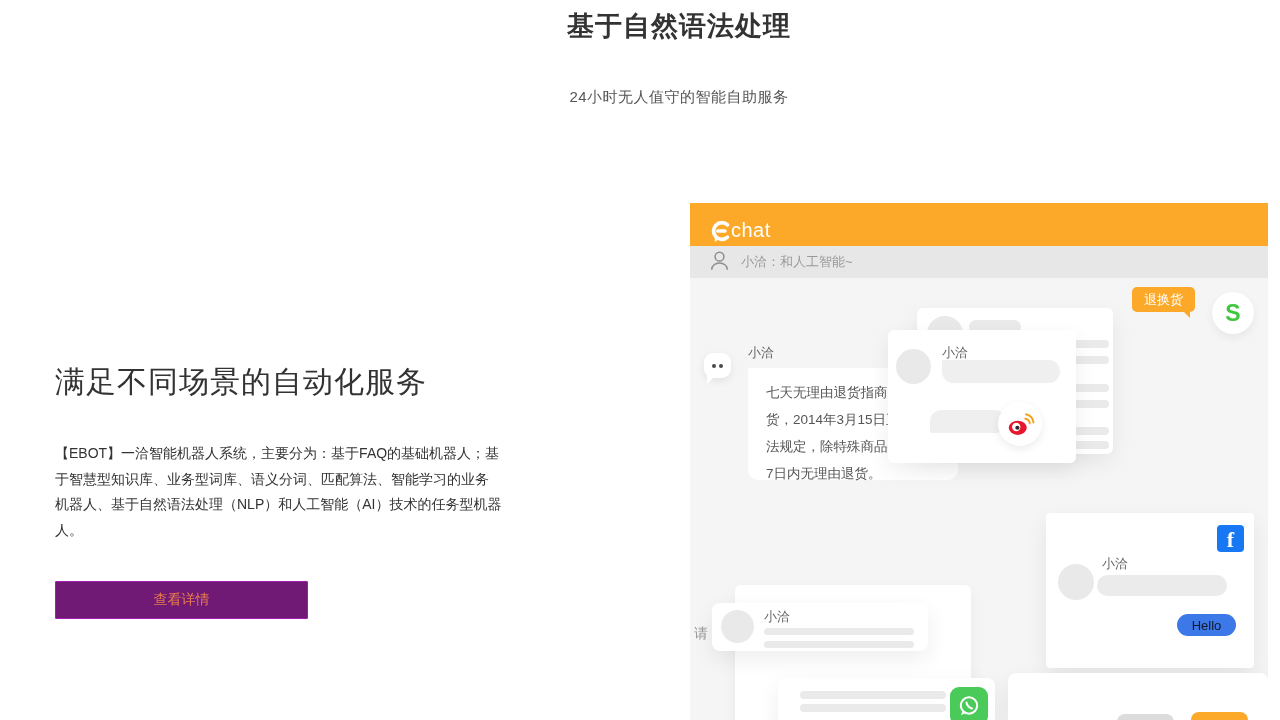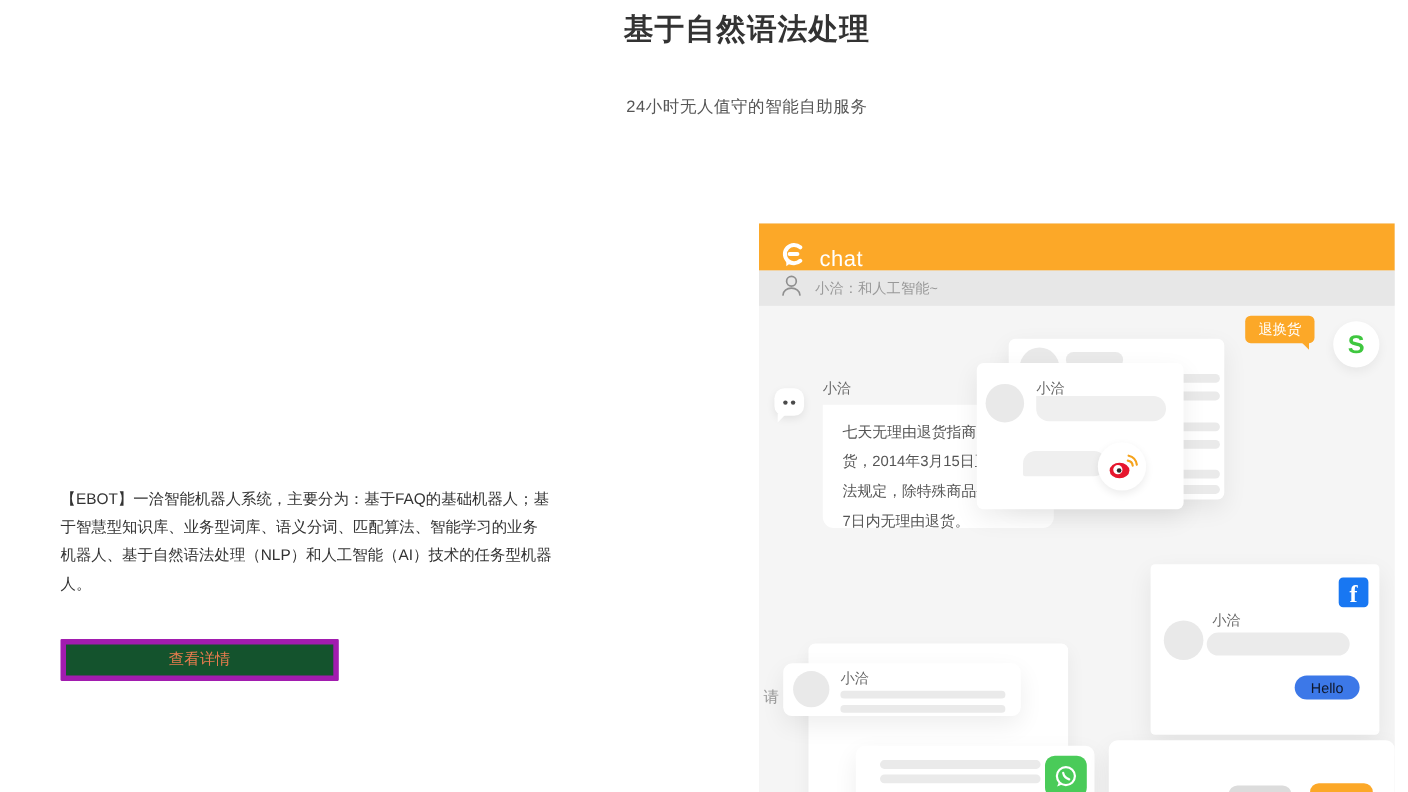--- a/index.html
+++ b/index.html
@@ -10,27 +10,27 @@
   }
   
   .page-header { position:absolute; left:78px; top:0; width:1202px; text-align:center; }
   .page-title { margin-top:8px; font-size:27px; font-weight:700; color:#333; letter-spacing:1px; }
   .page-subtitle { margin-top:44px; font-size:15px; color:#555; letter-spacing:0.5px; }
   
   .intro-heading { position:absolute; left:55px; top:362px; font-size:30px; font-weight:400; color:#333; letter-spacing:1px; }
   .intro-desc { position:absolute; left:55px; top:441px; width:447px; font-size:14px; line-height:25.5px; color:#333; }
   .cta-button {
     position:absolute; left:55px; top:581px; width:253px; height:38px;
-    background:#14532d; border:5px solid #a21caf; color:#E87C4E; font-size:14px;
+    background:#701a75; border:1px solid #a21caf; color:#E87C4E; font-size:14px;
     display:flex; align-items:center; justify-content:center; cursor:pointer; border-radius:1px;
   }
   
   .panel { position:absolute; left:690px; top:203px; width:578px; height:517px; background:#F5F5F5; overflow:hidden; }
   .panel-header { position:absolute; left:0; top:0; width:100%; height:43px; background:#FCA828; display:flex; align-items:center; padding-left:20px; }
-  .logo { display:flex; align-items:flex-end; gap:14px;margin-top:17px; }
+  .logo { display:flex; align-items:flex-start; gap:0;margin-top:17px; }
   .logo-text { color:#fff; font-size:20px; font-weight:500; letter-spacing:0.5px; }
   .notice-bar { position:absolute; left:0; top:43px; width:100%; height:32px; background:#E7E7E7; display:flex; align-items:center; padding-left:18px; gap:10px; }
   .notice-text { color:#999; font-size:13px; }
   .card { position:absolute; background:#fff; border-radius:6px; box-shadow:0 8px 22px rgba(0,0,0,0.07); }
   .avatar { position:absolute; background:#E9E9E9; border-radius:50%; }
   .bar { position:absolute; background:#EAEAEA; border-radius:6px; }
   .agent-name { position:absolute; font-size:13px; color:#666; }
   
   .quote-bubble { position:absolute; left:14px; top:150px; width:27px; height:25px; background:#fff; border-radius:9px;
     box-shadow:0 3px 8px rgba(0,0,0,0.08); display:flex; align-items:center; justify-content:center; gap:3px; }
@@ -69,20 +69,21 @@
 </head>
 <body>
 
 <div id="page">
 
   <div class="page-header">
     <div class="page-title">基于自然语法处理</div>
     <div class="page-subtitle">24小时无人值守的智能自助服务</div>
   </div>
 
+  <div class="intro-heading">满足不同场景的自动化服务</div>
   <div class="intro-desc">【EBOT】一洽智能机器人系统，主要分为：基于FAQ的基础机器人；基于智慧型知识库、业务型词库、语义分词、匹配算法、智能学习的业务机器人、基于自然语法处理（NLP）和人工智能（AI）技术的任务型机器人。</div>
   <div class="cta-button">查看详情</div>
 
   <div class="panel">
 
     <div class="panel-header">
       <div class="logo">
         <span>
           <svg width="21" height="24" viewBox="0 0 24 27">
             <path d="M20 6.5 A 9.5 9.5 0 1 0 20 20.5" fill="none" stroke="#fff" stroke-width="4.2" stroke-linecap="round"></path>

